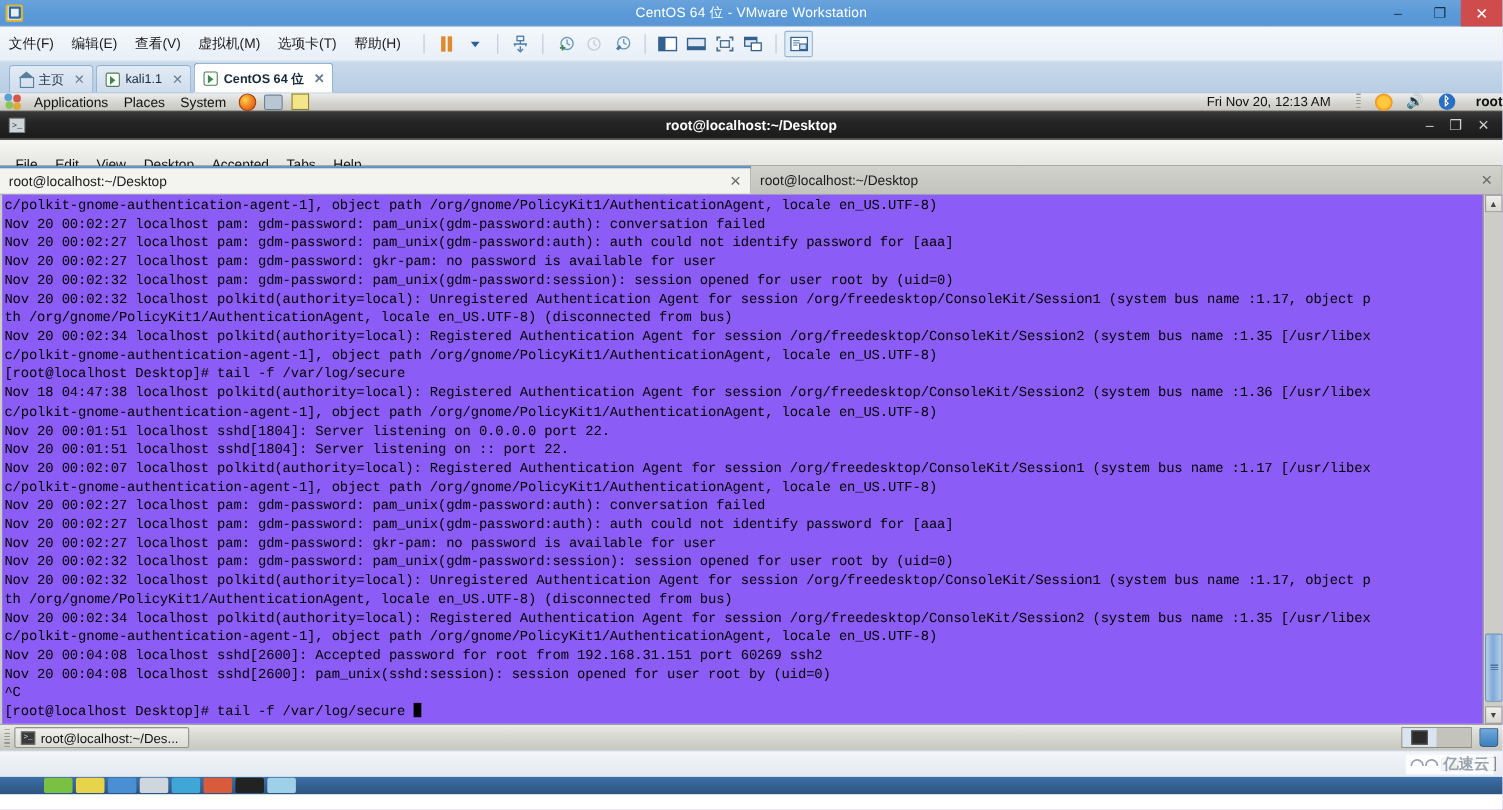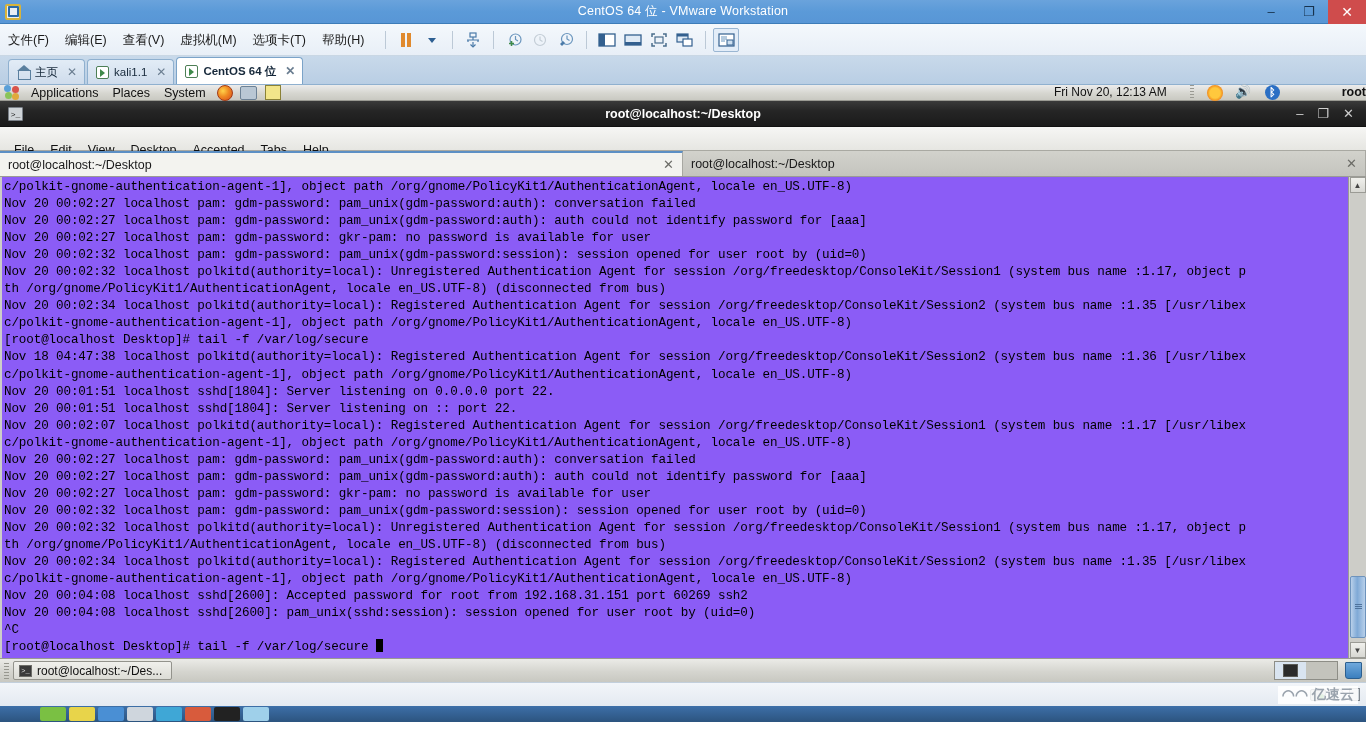--- a/index.html
+++ b/index.html
@@ -126,21 +126,21 @@
   .apps-ico i { position: absolute; width: 7px; height: 7px; border-radius: 50%; }
   .apps-ico i:nth-child(1){ background:#5aa0d8; left:0; top:0;}
   .apps-ico i:nth-child(2){ background:#d8534a; left:8px; top:1px;}
   .apps-ico i:nth-child(3){ background:#8ac45a; left:1px; top:7px;}
   .apps-ico i:nth-child(4){ background:#e0a93c; left:8px; top:8px;}
   .sun-ico { width:16px;height:16px;border-radius:50%;
              background: radial-gradient(circle,#ffc83d 45%, #f08b1d 70%); }
   .spk-ico { width:16px;height:14px;color:#3a3a3a;font-size:13px;line-height:14px;text-align:center;}
   .bt-ico { width:15px;height:15px;border-radius:50%;background:#2b6fc4;color:#fff;
             font-size:11px;line-height:15px;text-align:center;font-weight:bold;}
-  .gp-user { font-weight: bold; font-size: 12.5px; color: #111; padding-left: 6px; margin-left: 43px; }
+  .gp-user { font-weight: bold; font-size: 12.5px; color: #111; padding-left: 6px; }
 
   
   .term-win { width: 1366px; }
   .term-titlebar {
     height: 26px;
     background: linear-gradient(to bottom,#3a3a3a 0%, #252525 40%, #1b1b1b 100%);
     display: flex; align-items: center; position: relative;
     border-bottom: 1px solid #111;
   }
   .term-ico {

